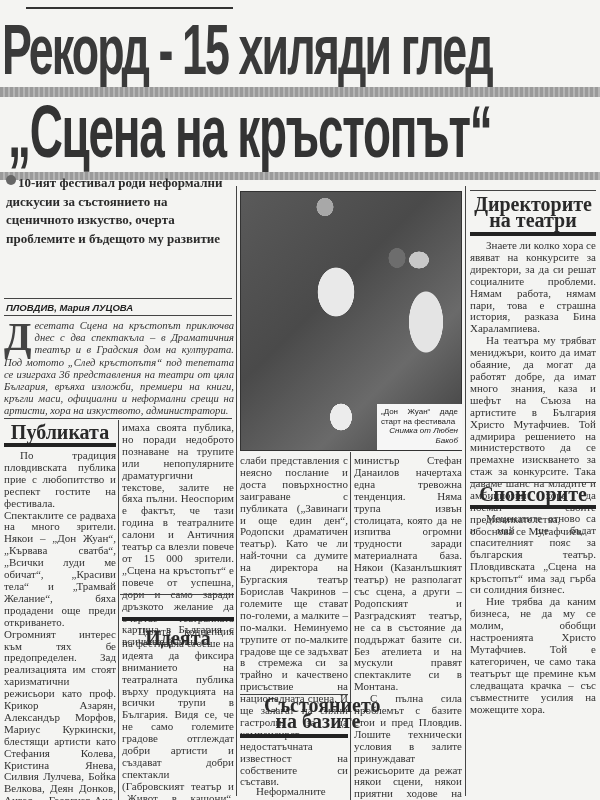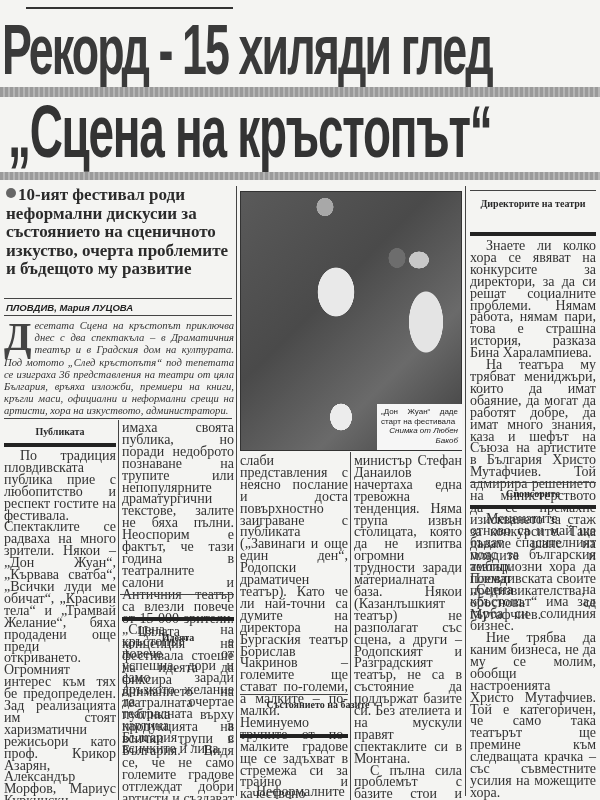--- a/index.html
+++ b/index.html
@@ -22,43 +22,43 @@
     font-size: 74px; line-height: 80px; letter-spacing: -2px; color: #333;
     transform: scaleX(0.62); transform-origin: left top; white-space: nowrap; width: 900px;
   }
   .bar2 { top: 172px; height: 8px; }
 
   .vrule { position: absolute; background: #444; width: 1px; }
   .hrule { position: absolute; background: #444; height: 1px; }
   .thickrule { position: absolute; background: #222; height: 4px; }
 
   .lede {
-    position: absolute; left: 6px; top: 186px; width: 225px;
-    font-weight: bold; font-size: 17px; line-height: 18.5px; color: #2b2b2b;
+    position: absolute; left: 6px; top: 174px; width: 225px;
+    font-weight: bold; font-size: 13px; line-height: 18.5px; color: #2b2b2b;
   }
   .lede .bullet { display: inline-block; width: 10px; height: 10px; border-radius: 50%; background: #666; margin-right: 2px; vertical-align: 2px; }
 
   .byline {
     position: absolute; left: 6px; top: 302px; width: 225px;
     font-family: "Liberation Sans", "DejaVu Sans", sans-serif; font-style: italic; font-weight: bold;
     font-size: 9.5px; color: #222;
   }
   .intro {
     position: absolute; left: 4px; top: 320px; width: 230px;
     font-style: italic; font-size: 10.6px; line-height: 12.2px; text-align: justify; color: #333;
   }
   .dropcap { float: left; font-size: 40px; line-height: 34px; margin-right: 3px; font-style: normal; font-weight: bold; color: #444; }
 
   .section-head {
     position: absolute; font-weight: bold; text-align: center; color: #2a2a2a;
-    font-size: 10px; line-height: 16px;
+    font-size: 20px; line-height: 16px;
   }
 
   .col {
-    position: absolute; font-size: 14px; line-height: 11.9px; text-align: justify; color: #333;
+    position: absolute; font-size: 11px; line-height: 11.9px; text-align: justify; color: #333;
     hyphens: auto;
   }
   .col p { text-indent: 16px; }
 
   .photo {
     position: absolute; left: 240px; top: 191px; width: 222px; height: 260px;
     background:
       radial-gradient(ellipse 30px 40px at 95px 100px, #e9e9e9 0 60%, transparent 62%),
       radial-gradient(ellipse 28px 50px at 185px 130px, #e4e4e4 0 60%, transparent 62%),
       radial-gradient(ellipse 18px 22px at 100px 225px, #ececec 0 60%, transparent 62%),

